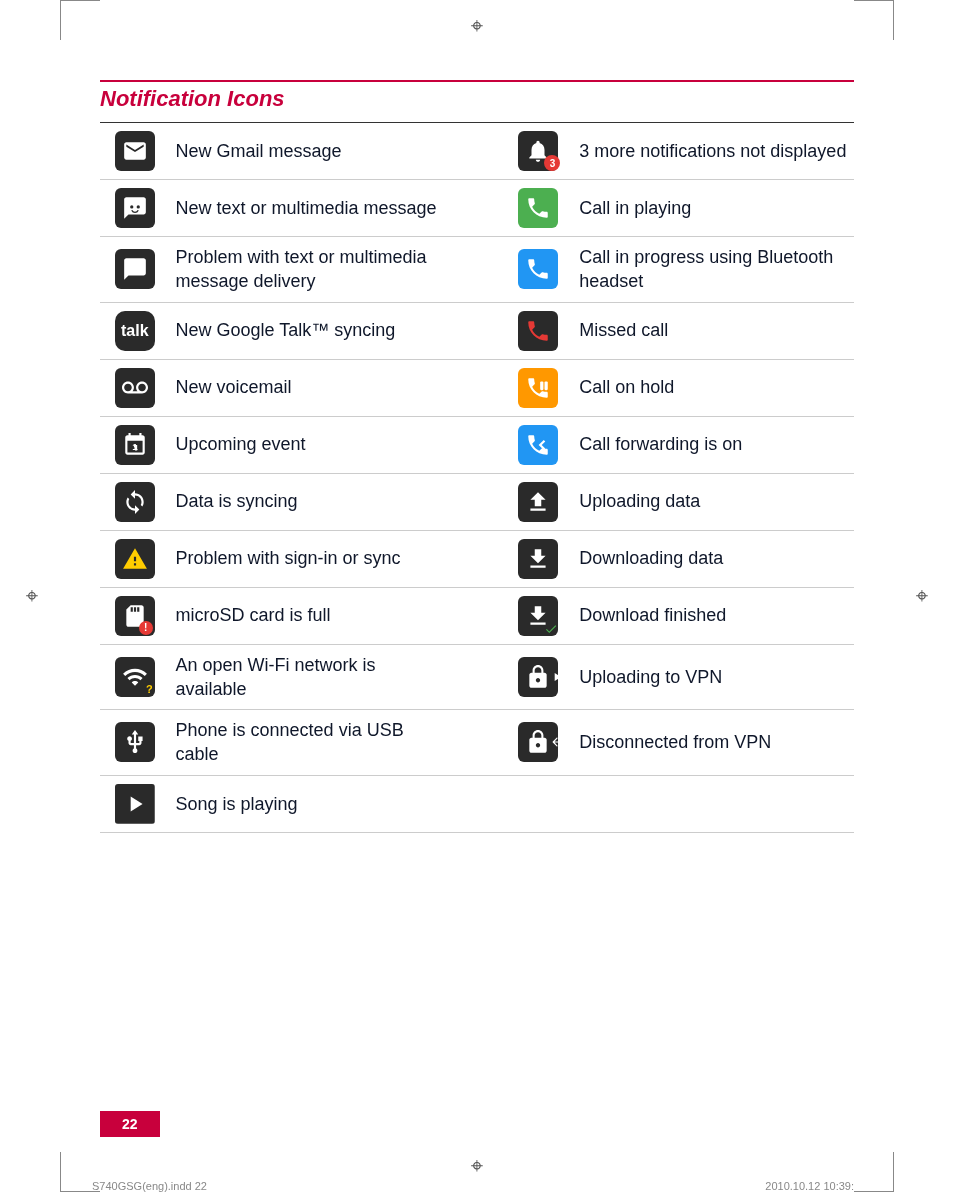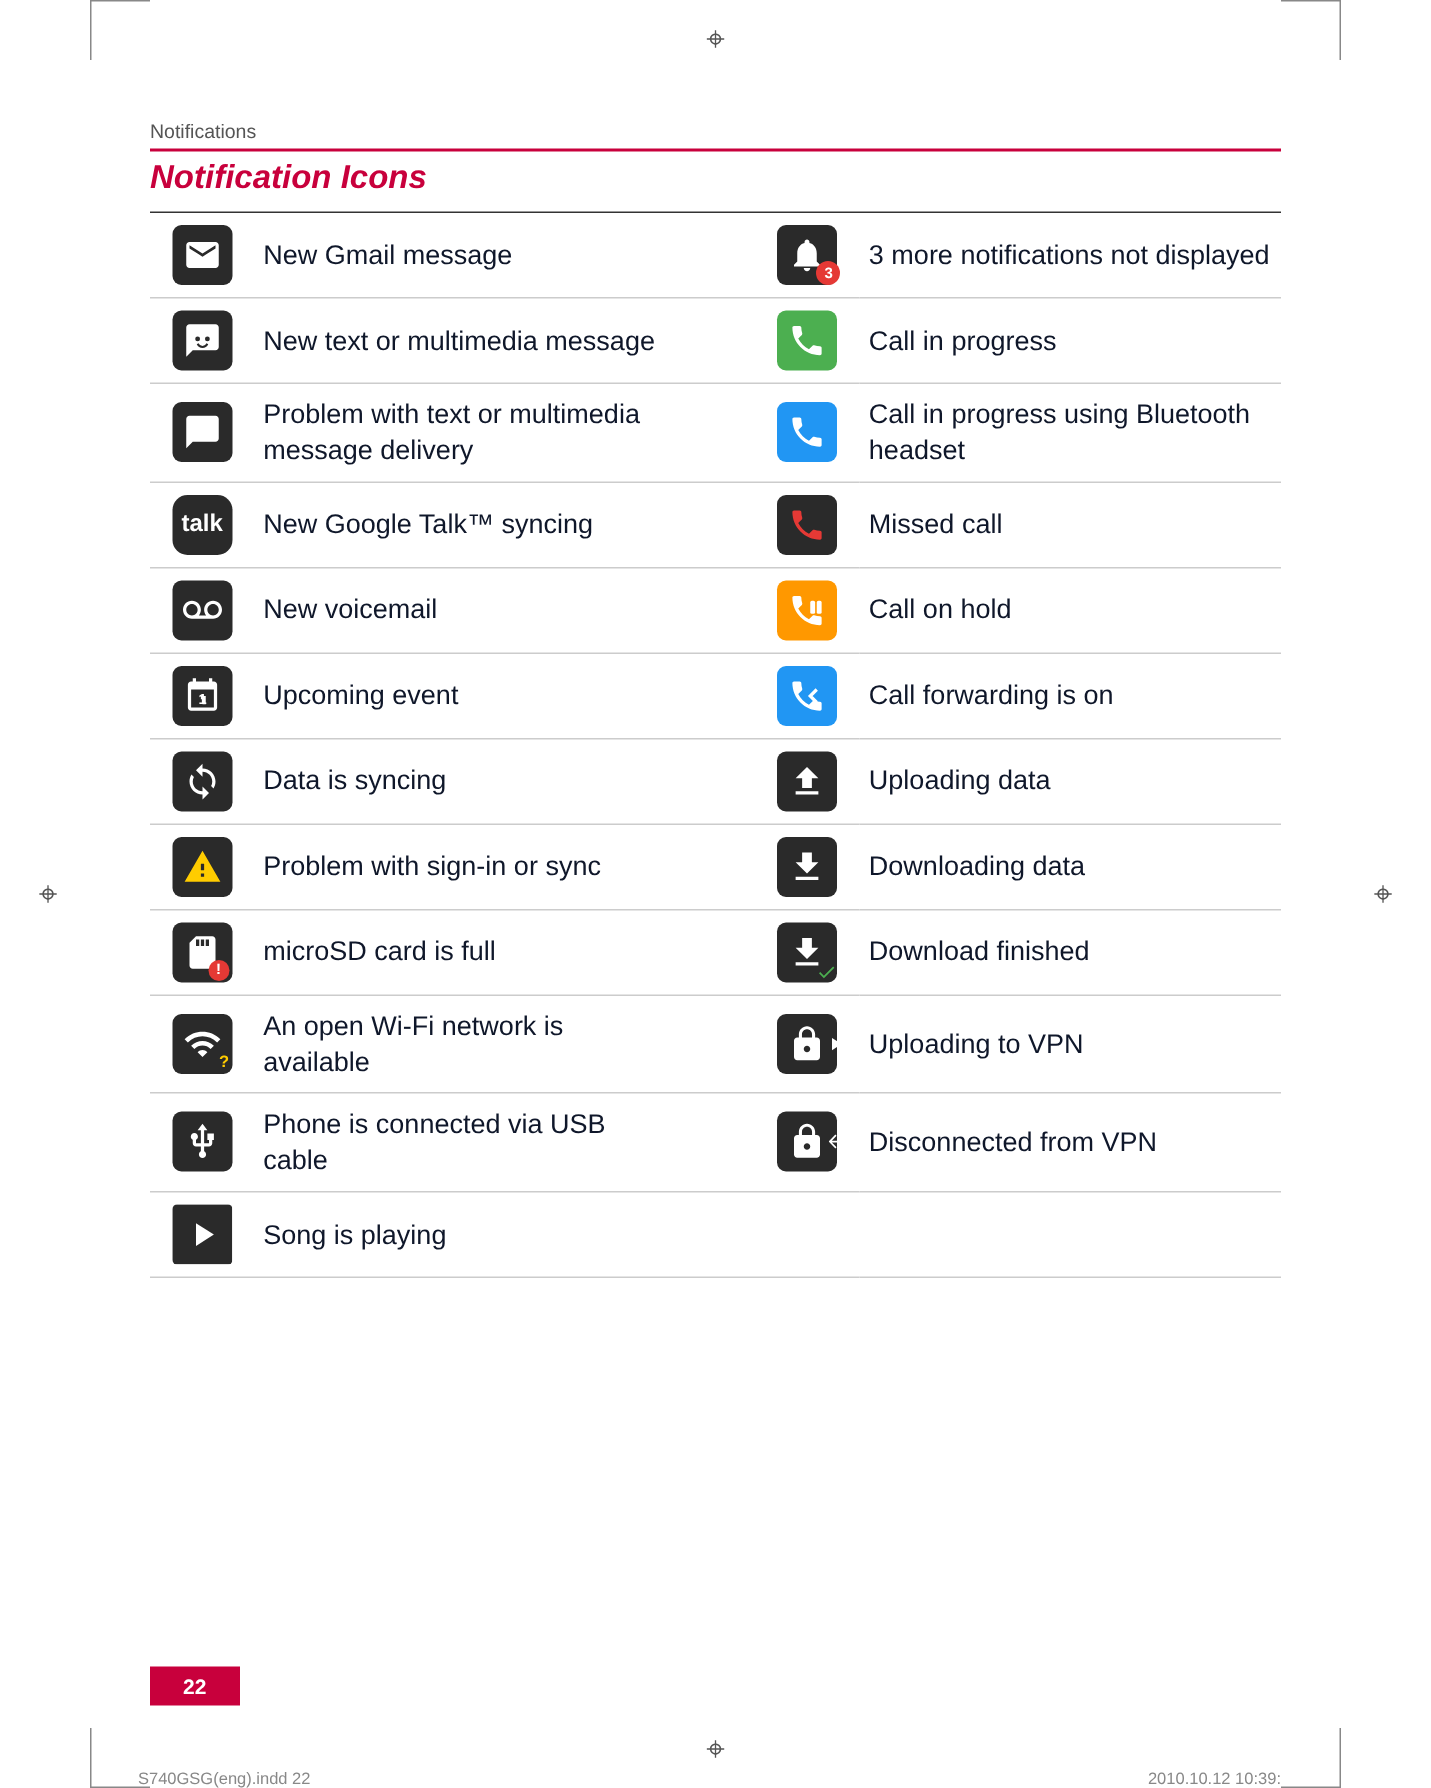--- a/index.html
+++ b/index.html
@@ -170,21 +170,20 @@
 <div class="reg-mark reg-bottom-center">⌖</div>
 <div class="reg-mark reg-left-mid">⌖</div>
 <div class="reg-mark reg-right-mid">⌖</div>
 
 <div class="trim-tl"></div>
 <div class="trim-tr"></div>
 <div class="trim-bl"></div>
 <div class="trim-br"></div>
 
 <div class="main-content">
-  <div class="section-label">Notifications</div>
   <hr class="red-line">
   <div class="section-title">Notification Icons</div>
   <hr class="black-line">
 
   <table class="icons-table">
     <tbody id="table-body">
     <tr>
           <td class="icon-cell">
             <div class="icon-box icon-dark">
               <svg class="svg-icon" viewBox="0 0 24 24" fill="white">
@@ -217,21 +216,21 @@
           </td>
           <td class="label-cell">New text or multimedia message</td>
           <td class="spacer-cell"></td>
           <td class="icon-cell">
             <div class="icon-box icon-green">
               <svg class="svg-icon" viewBox="0 0 24 24" fill="white">
                 <path d="M6.62 10.79c1.44 2.83 3.76 5.15 6.59 6.59l2.2-2.2c.27-.27.67-.36 1.02-.24 1.12.37 2.33.57 3.57.57.55 0 1 .45 1 1V20c0 .55-.45 1-1 1-9.39 0-17-7.61-17-17 0-.55.45-1 1-1h3.5c.55 0 1 .45 1 1 0 1.25.2 2.45.57 3.57.11.35.03.74-.25 1.02l-2.2 2.2z"></path>
               </svg>
             </div>
           </td>
-          <td class="label-cell">Call in progress</td>
+          <td class="label-cell">Call in playing</td>
         </tr>
         <tr>
           <td class="icon-cell">
             <div class="icon-box icon-dark">
               <svg class="svg-icon" viewBox="0 0 24 24" fill="white">
                 <path d="M20 2H4c-1.1 0-2 .9-2 2v18l4-4h14c1.1 0 2-.9 2-2V4c0-1.1-.9-2-2-2z"></path>
                 <text x="12" y="16" text-anchor="middle" font-size="13" font-weight="bold" fill="white">!</text>
               </svg>
             </div>
           </td>

